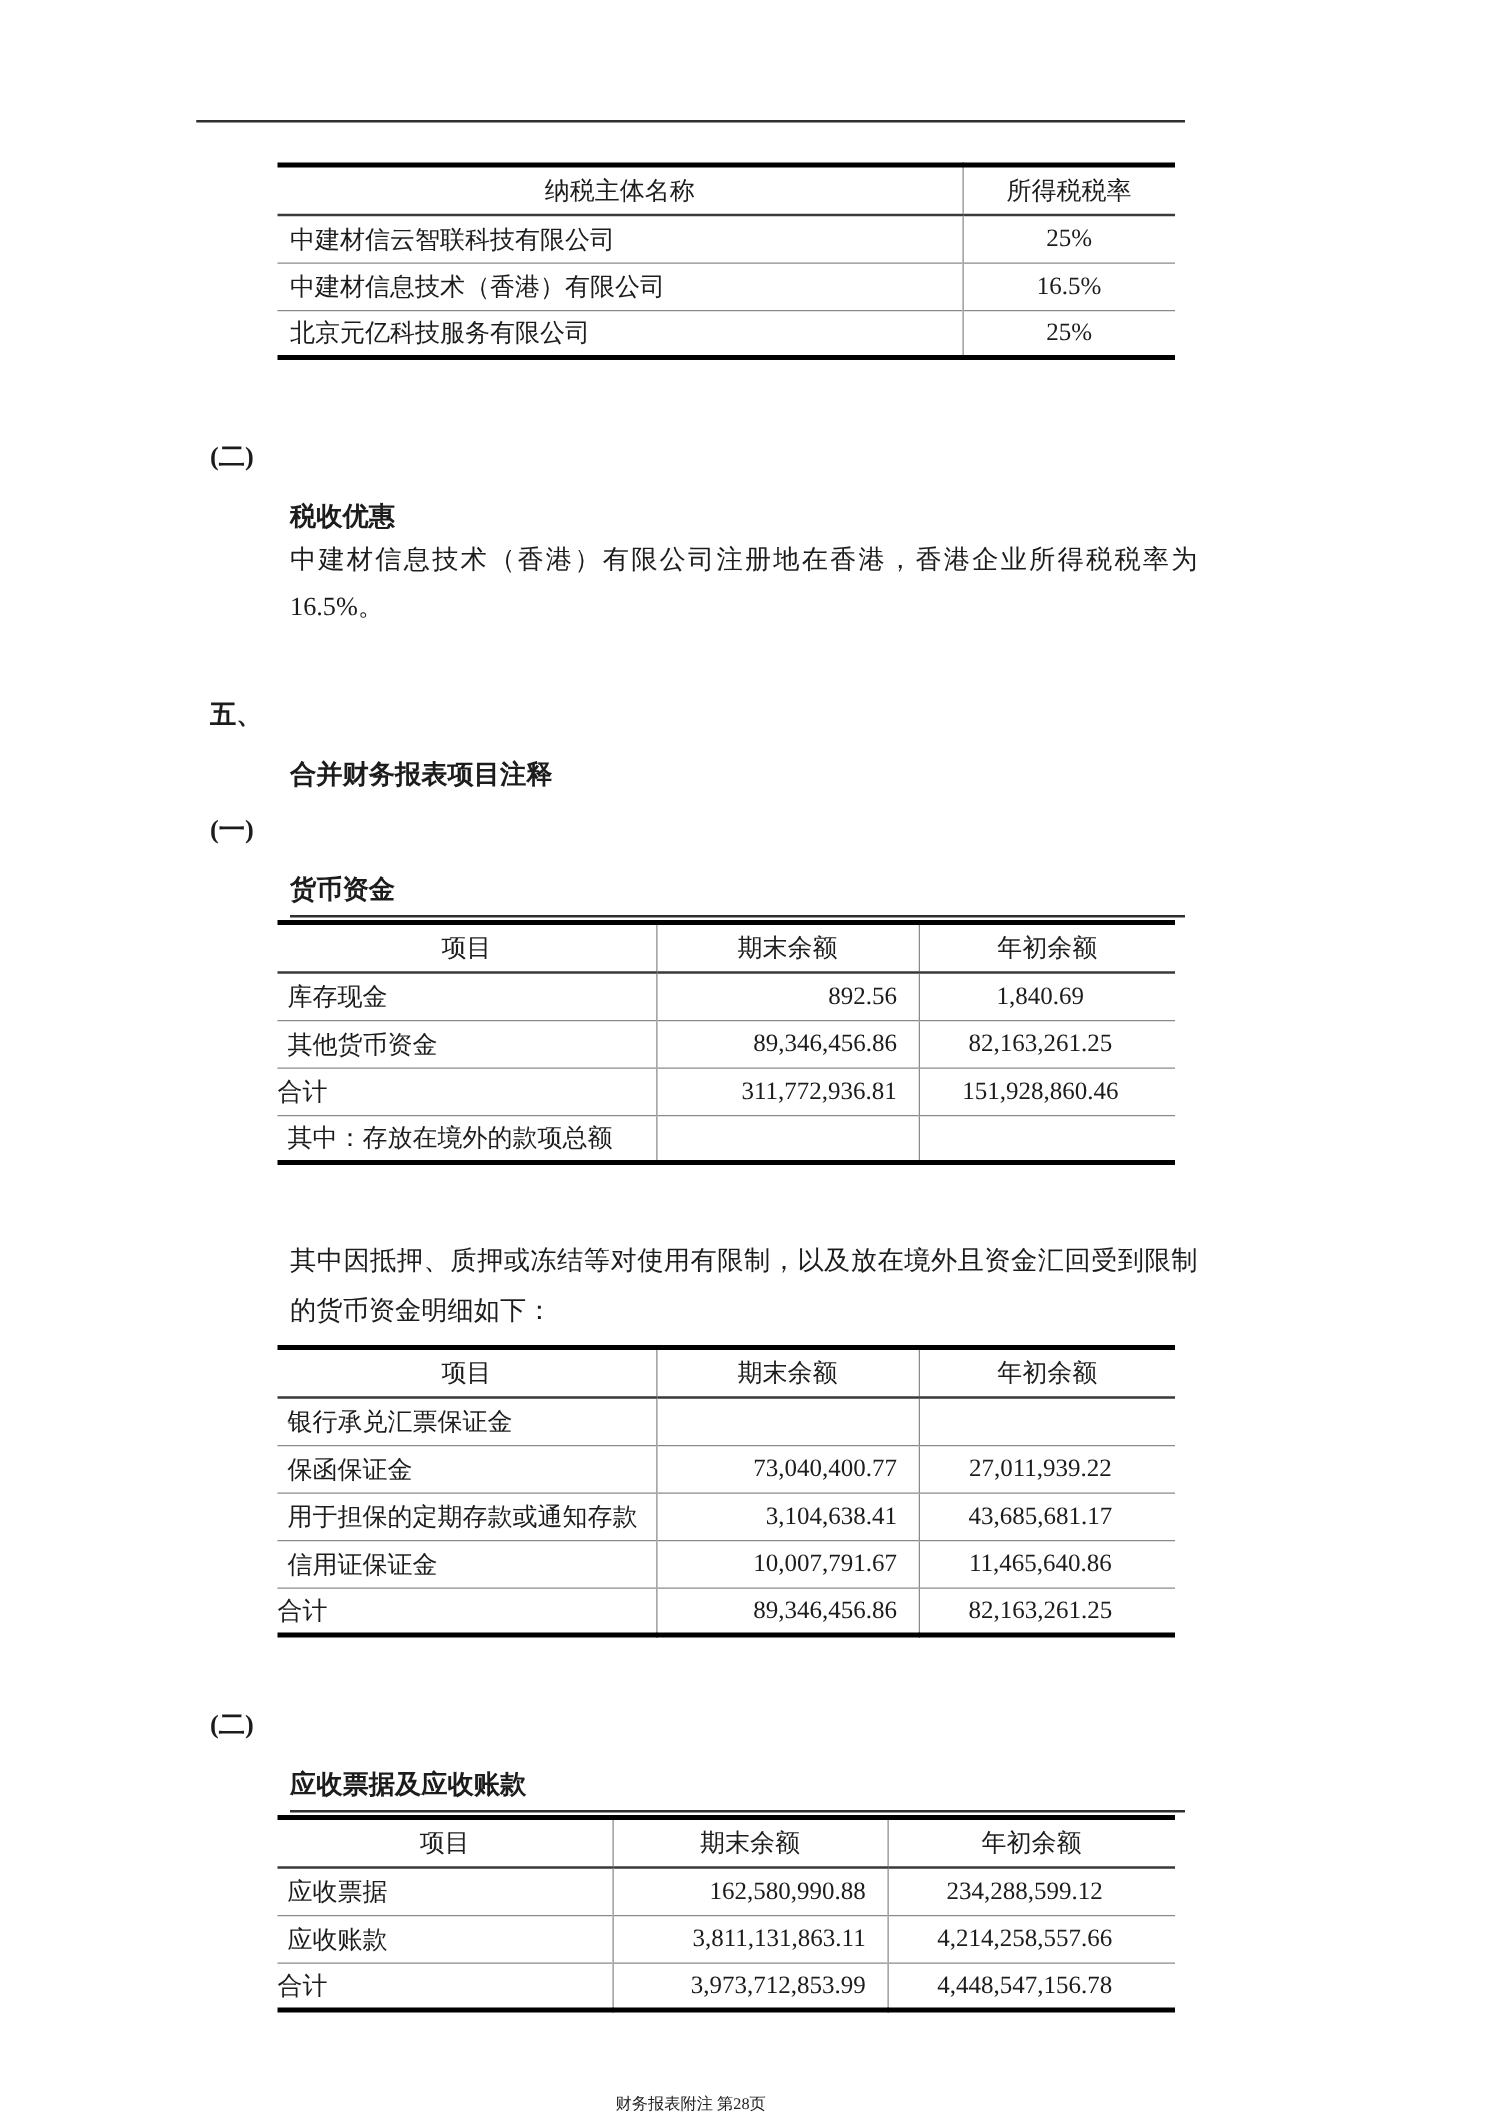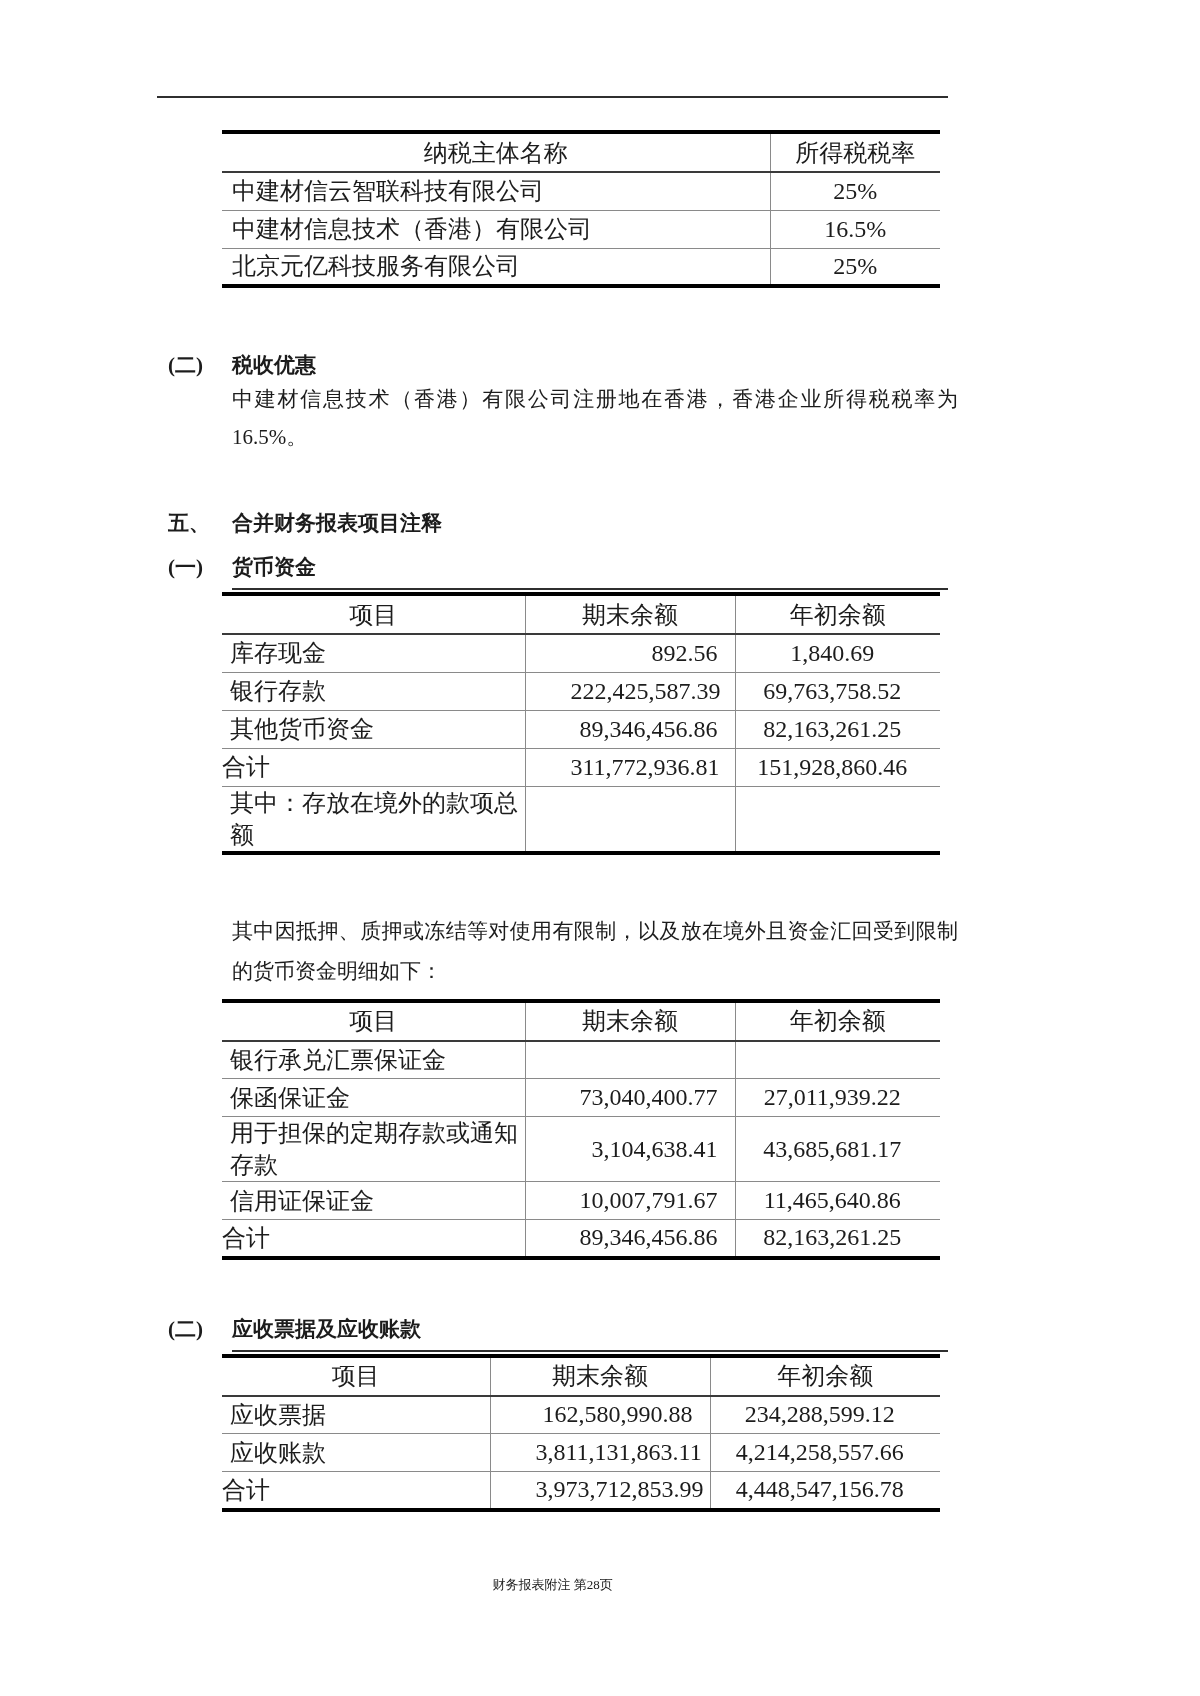--- a/index.html
+++ b/index.html
@@ -14,21 +14,21 @@
   .content { margin-left: 157px; width: 791px; }
 
   .top-rule { margin-top: 96px; border-top: 2px solid #2f2f2f; width: 791px; }
 
   
   table.tbl {
     border-collapse: collapse;
     margin-left: 65px;
     border-top: 4px solid #000;
     border-bottom: 4px solid #000;
-    font-size: 24px;
+    font-size: 20px;
     table-layout: fixed;
   }
   table.tbl th {
     font-weight: normal; text-align: center;
     height: 40px; border-bottom: 2px solid #3a3a3a;
   }
   table.tbl td { height: 38px; border-top: 1px solid #8a8a8a; }
   table.tbl thead + tbody tr:first-child td { border-top: none; }
   table.tbl td + td, table.tbl th + th { border-left: 1px solid #8a8a8a; }
 
@@ -46,21 +46,21 @@
   .tbl-recv col.c2 { width: 220px; }
   .tbl-recv col.c3 { width: 230px; }
   .tbl-3col td.item { text-align: left; padding-left: 8px; }
   .tbl-3col tr.total td.item { text-align: left; padding-left: 0; }
   .tbl-3col td.num1 { text-align: right; padding-right: 17px; padding-left: 45px; }
   .tbl-3col td.num2 { text-align: center; padding-right: 11px; }
 
   
   .section { margin-left: 11px; font-weight: bold; font-size: 21px; line-height: 30px; display: flex; }
   .sec-num { width: 64px; flex: 0 0 64px; }
-  .sec-rest { flex: 1; }
+  .sec-rest { flex: 1; margin-top: 48px; }
   .section.underlined .sec-rest { border-bottom: 2px solid #2f2f2f; padding-bottom: 6px; }
 
   .para {
     margin-left: 75px; width: 726px;
     font-size: 21px; line-height: 38px;
     text-align: justify;
   }
 
   .footer { text-align: center; font-size: 13px; }
 
@@ -140,25 +140,20 @@
         <th>年初余额</th>
       </tr>
     </thead>
     <tbody>
       <tr>
         <td class="item">库存现金</td>
         <td class="num1">892.56</td>
         <td class="num2">1,840.69</td>
       </tr>
       <tr>
-        <td class="item">银行存款</td>
-        <td class="num1">222,425,587.39</td>
-        <td class="num2">69,763,758.52</td>
-      </tr>
-      <tr>
         <td class="item">其他货币资金</td>
         <td class="num1">89,346,456.86</td>
         <td class="num2">82,163,261.25</td>
       </tr>
       <tr class="total">
         <td class="item">合计</td>
         <td class="num1">311,772,936.81</td>
         <td class="num2">151,928,860.46</td>
       </tr>
       <tr>

